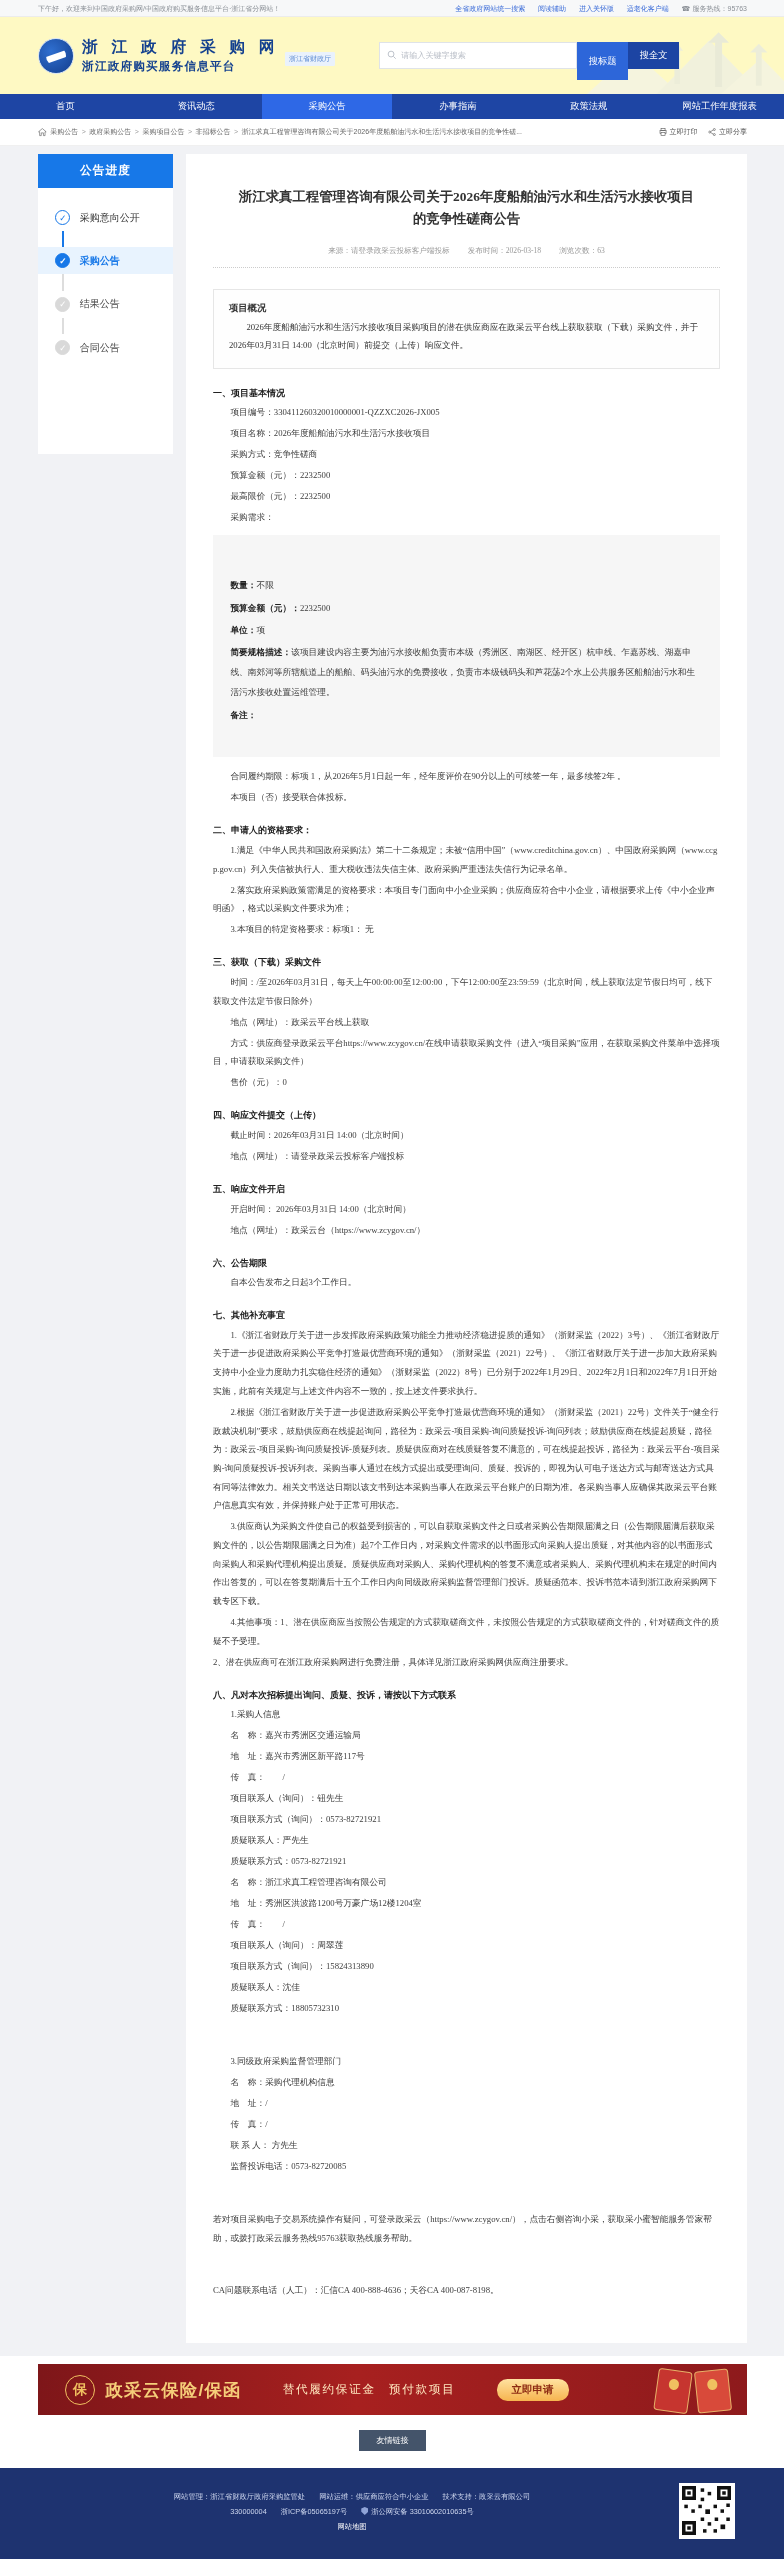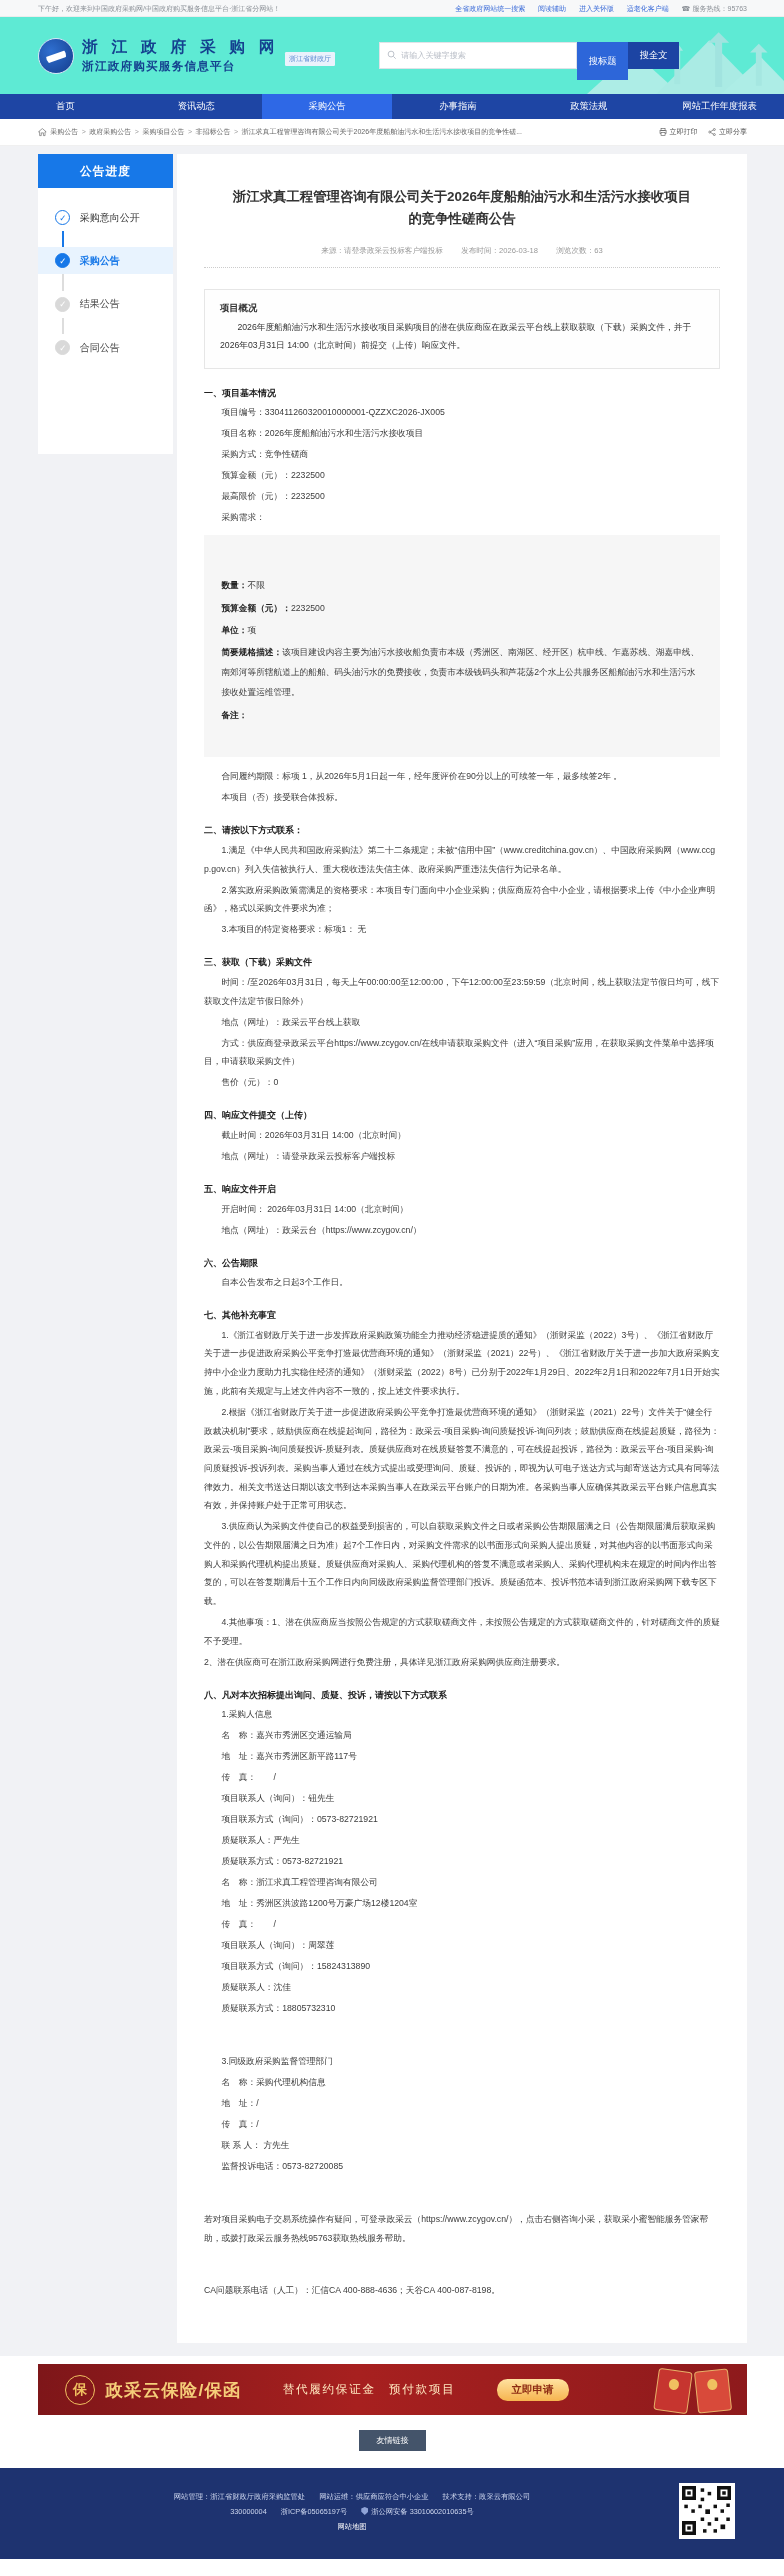--- a/index.html
+++ b/index.html
@@ -6,21 +6,21 @@
   body { width:785px; background:#fff; font-family:"Liberation Sans","DejaVu Sans",sans-serif; color:#333; }
 
   
   .topbar { background:#f7f8f9; border-bottom:0.6px solid #ececec; height:17.4px; font-size:7px; color:#8a8f96; }
   .topbar-inner { width:709px; margin:0 auto; height:17.4px; display:flex; align-items:center; justify-content:space-between; }
   .topbar-right { display:flex; align-items:center; gap:12.8px; }
   .tb-link { color:#3a6bd8; cursor:pointer; }
   .tb-hot { color:#8a8f96; display:flex; align-items:center; gap:2.3px; }
 
   
-  .header { background:#5eead4; position:relative; height:77px; overflow:hidden; }
+  .header { background:#fef9c3; position:relative; height:77px; overflow:hidden; }
   .header-inner { width:709px; margin:0 auto; height:77px; display:flex; align-items:center; position:relative; z-index:2; }
   .brand { display:flex; align-items:center; }
   .logo { width:36px; height:36px; border-radius:50%; background:radial-gradient(circle at 35% 35%, #2f6fd0, #133d8c); display:inline-flex; align-items:center; justify-content:center; border:1.7px solid #d7e4f6; }
   .logo-swoosh { width:20px; height:20px; border-radius:50%; background:#fff; clip-path:polygon(0 55%,100% 20%,100% 55%,0 90%); }
   .brand-text { margin-left:8.1px; }
   .brand-line1 { font-size:15.7px; font-weight:bold; color:#14418f; letter-spacing:4.7px; }
   .brand-line2 { font-size:11.6px; font-weight:bold; color:#14418f; letter-spacing:1.2px; margin-top:1.2px; }
   .brand-badge { margin-left:5.8px; align-self:flex-start; margin-top:15px; background:#eaf2fc; color:#5b8ad2; font-size:7px; padding:1.7px 4.1px; border-radius:1.2px; white-space:nowrap; }
   .search { display:flex; margin-left:44px; height:27px; }
   .search-box { width:198px; height:27px; border:0.6px solid #dfe3e8; background:#fff; display:flex; align-items:center; padding:0 7px; }
@@ -40,21 +40,21 @@
   .crumb-inner { width:709px; margin:0 auto; height:27px; display:flex; align-items:center; font-size:7px; color:#666; }
   .crumb { cursor:pointer; }
   .crumb-sep { margin:0 3.5px; color:#999; }
   .crumb-cur { color:#666; }
   .crumb-actions { margin-left:auto; display:flex; gap:10.5px; align-items:center; color:#555; }
   .crumb-act { display:flex; align-items:center; gap:2.9px; cursor:pointer; }
   .home-ic { margin-right:3.5px; display:inline-flex; }
 
   
   .band { background:#f1f2f5; padding:8.1px 0 12.8px; }
-  .cols { width:709px; margin:0 auto; display:flex; align-items:flex-start; gap:4px; }
+  .cols { width:709px; margin:0 auto; display:flex; align-items:flex-start; gap:13px;font-family:Liberation Serif, serif; }
 
   
   .sidebar { width:135px; background:#fff; padding-bottom:87px; }
   .sidebar-head { background:#1778e8; color:#fff; font-size:11.6px; font-weight:bold; text-align:center; height:34px; line-height:34px; letter-spacing:1.2px; }
   .steps { padding:16.3px 0 5.8px; }
   .step { display:flex; align-items:center; height:27px; padding-left:17.4px; font-size:10px; cursor:pointer; }
   .step .ck { width:15px; height:15px; border-radius:50%; display:inline-flex; align-items:center; justify-content:center; font-size:8.7px; margin-right:9.3px; flex:0 0 auto; }
   .step.done .ck { border:1.2px solid #1778e8; color:#1778e8; background:#fff; }
   .step.done  { color:#333; }
   .step.active { background:#e8f3fe; color:#1778e8; font-weight:bold; }
@@ -264,21 +264,21 @@
             <p class="body-p">采购需求：</p>
             <div class="graybox">
               <p><b>数量：</b><span>不限</span></p>
               <p><b>预算金额（元）：</b><span>2232500</span></p>
               <p><b>单位：</b><span>项</span></p>
               <p><b>简要规格描述：</b><span>该项目建设内容主要为油污水接收船负责市本级（秀洲区、南湖区、经开区）杭申线、乍嘉苏线、湖嘉申线、南郊河等所辖航道上的船舶、码头油污水的免费接收，负责市本级钱码头和芦花荡2个水上公共服务区船舶油污水和生活污水接收处置运维管理。</span></p>
               <p><b>备注：</b><span></span></p>
             </div>
             <p class="body-p">合同履约期限：标项 1，从2026年5月1日起一年，经年度评价在90分以上的可续签一年，最多续签2年 。</p>
             <p class="body-p">本项目（否）接受联合体投标。</p>
-            <div class="sec-h">二、请按以下方式联系：</div>
+            <div class="sec-h">二、申请人的资格要求：</div>
             <p class="body-p">1.满足《中华人民共和国政府采购法》第二十二条规定；未被“信用中国”（www.creditchina.gov.cn）、中国政府采购网（www.ccgp.gov.cn）列入失信被执行人、重大税收违法失信主体、政府采购严重违法失信行为记录名单。</p>
             <p class="body-p">2.落实政府采购政策需满足的资格要求：本项目专门面向中小企业采购；供应商应符合中小企业，请根据要求上传《中小企业声明函》，格式以采购文件要求为准；</p>
             <p class="body-p">3.本项目的特定资格要求：标项1： 无</p>
             <div class="sec-h">三、获取（下载）采购文件</div>
             <p class="body-p">时间：/至2026年03月31日，每天上午00:00:00至12:00:00，下午12:00:00至23:59:59（北京时间，线上获取法定节假日均可，线下获取文件法定节假日除外）</p>
             <p class="body-p">地点（网址）：政采云平台线上获取</p>
             <p class="body-p">方式：供应商登录政采云平台https://www.zcygov.cn/在线申请获取采购文件（进入“项目采购”应用，在获取采购文件菜单中选择项目，申请获取采购文件）</p>
             <p class="body-p">售价（元）：0</p>
             <div class="sec-h">四、响应文件提交（上传）</div>
             <p class="body-p">截止时间：2026年03月31日 14:00（北京时间）</p>

